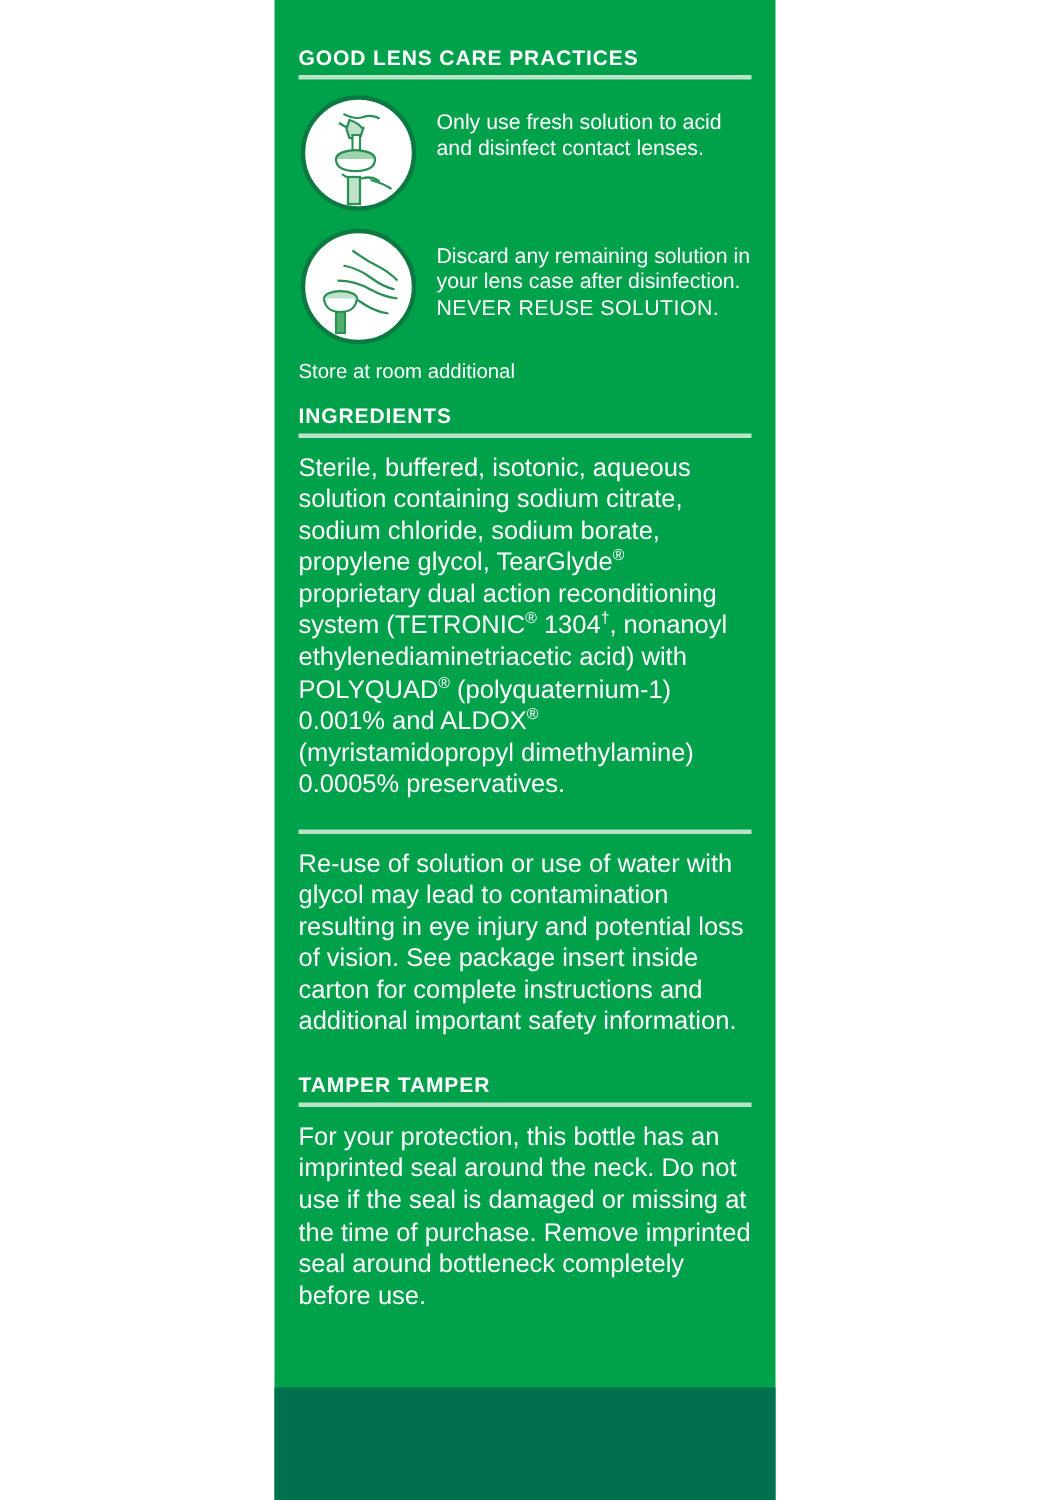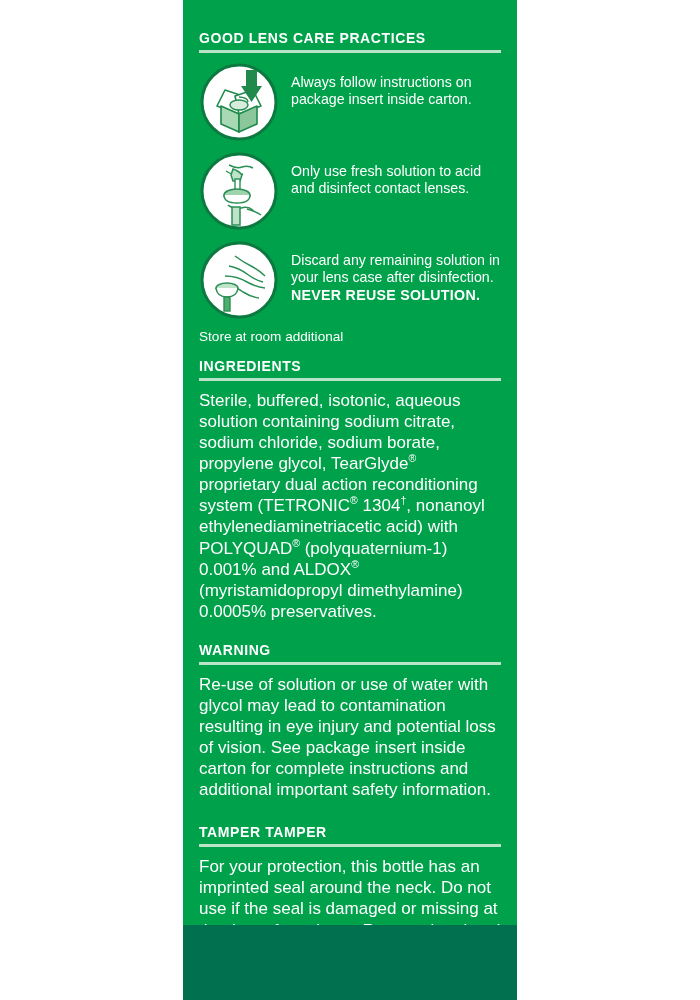--- a/index.html
+++ b/index.html
@@ -61,21 +61,21 @@
     height: 80px;
     margin-right: 12px;
   }
   .practice-text {
     color: #ffffff;
     font-size: 14.2px;
     line-height: 1.23;
     padding-top: 12px;
   }
   .practice-text .emph {
-    font-weight: bold;
+    font-weight: normal;
     letter-spacing: 0.3px;
   }
   .store-line {
     color: #ffffff;
     font-size: 13.6px;
     margin: 8px 0 14px 0;
   }
   .body-text {
     color: #ffffff;
     font-size: 17px;
@@ -96,38 +96,20 @@
 </head>
 <body>
 
 <div id="label-panel">
 
   <div id="content">
 
     <div class="section-heading">GOOD LENS CARE PRACTICES</div>
     <div class="rule"></div>
 
-    <div class="practice-row">
-      <div class="practice-icon">
-        <svg viewBox="0 0 80 80" width="80" height="80">
-          <circle cx="40" cy="40" r="37" fill="#ffffff" stroke="#0c7a40" stroke-width="3"></circle>
-          <path d="M40 52 L18 44 L26 28 L44 34 Z" fill="#ffffff" stroke="#1f8a4c" stroke-width="1.6" stroke-linejoin="round"></path>
-          <path d="M40 52 L62 44 L54 28 L36 34 Z" fill="#ffffff" stroke="#1f8a4c" stroke-width="1.6" stroke-linejoin="round"></path>
-          <path d="M22 44 L22 62 L40 70 L40 52 Z" fill="#a9d8b4" stroke="#1f8a4c" stroke-width="1.6" stroke-linejoin="round"></path>
-          <path d="M58 44 L58 62 L40 70 L40 52 Z" fill="#8cc79c" stroke="#1f8a4c" stroke-width="1.6" stroke-linejoin="round"></path>
-          <ellipse cx="40" cy="43" rx="9" ry="5" fill="#d8ecdd" stroke="#1f8a4c" stroke-width="1.4"></ellipse>
-          <path d="M40 35 a9 5 0 0 1 9 5" fill="none" stroke="#1f8a4c" stroke-width="1.4"></path>
-          <g fill="#1f8a4c">
-            <rect x="47" y="8" width="11" height="18"></rect>
-            <polygon points="42,24 63,24 52.5,40"></polygon>
-          </g>
-        </svg>
-      </div>
-      <div class="practice-text">Always follow instructions on package insert inside carton.</div>
-    </div>
 
     <div class="practice-row">
       <div class="practice-icon">
         <svg viewBox="0 0 80 80" width="80" height="80">
           <circle cx="40" cy="40" r="37" fill="#ffffff" stroke="#0c7a40" stroke-width="3"></circle>
           <path d="M30 14 q8 4 13 2 q6 -2 11 1" fill="none" stroke="#2a8f55" stroke-width="1.5"></path>
           <path d="M27 20 q9 6 17 3" fill="none" stroke="#2a8f55" stroke-width="1.5"></path>
           <path d="M34 18 q6 2 9 6 l-2 6 l-7 0 l-2 -6 z" fill="#bfe2c8" stroke="#2a8f55" stroke-width="1.5"></path>
           <rect x="36" y="28" width="5" height="12" fill="#ffffff" stroke="#2a8f55" stroke-width="1.4"></rect>
           <ellipse cx="38" cy="44" rx="13" ry="6" fill="#9fd3ae" stroke="#2a8f55" stroke-width="1.5"></ellipse>
@@ -164,21 +146,20 @@
     <div class="section-heading">INGREDIENTS</div>
     <div class="rule"></div>
 
     <div class="body-text tight">
       <span>Sterile, buffered, isotonic, aqueous solution containing sodium citrate, sodium chloride, sodium borate, propylene glycol, TearGlyde</span><sup>®</sup><span> proprietary dual action reconditioning system (TETRONIC</span><sup>®</sup><span> 1304</span><sup>†</sup><span>, nonanoyl ethylenediaminetriacetic acid) with POLYQUAD</span><sup>®</sup><span> (polyquaternium-1) 0.001% and ALDOX</span><sup>®</sup><span> (myristamidopropyl dimethylamine) 0.0005% preservatives.</span>
     </div>
 
 
     <div class="spacer-8"></div>
 
-    <div class="section-heading">WARNING</div>
     <div class="rule"></div>
     <div class="body-text tight">Re-use of solution or use of water with glycol may lead to contamination resulting in eye injury and potential loss of vision. See package insert inside carton for complete instructions and additional important safety information.</div>
 
     <div class="spacer-12"></div>
 
     <div class="section-heading">TAMPER TAMPER</div>
     <div class="rule"></div>
     <div class="body-text tight">For your protection, this bottle has an imprinted seal around the neck.  Do not use if the seal is damaged or missing at the time of purchase.  Remove imprinted seal around bottleneck completely before use.</div>
 
   </div>

